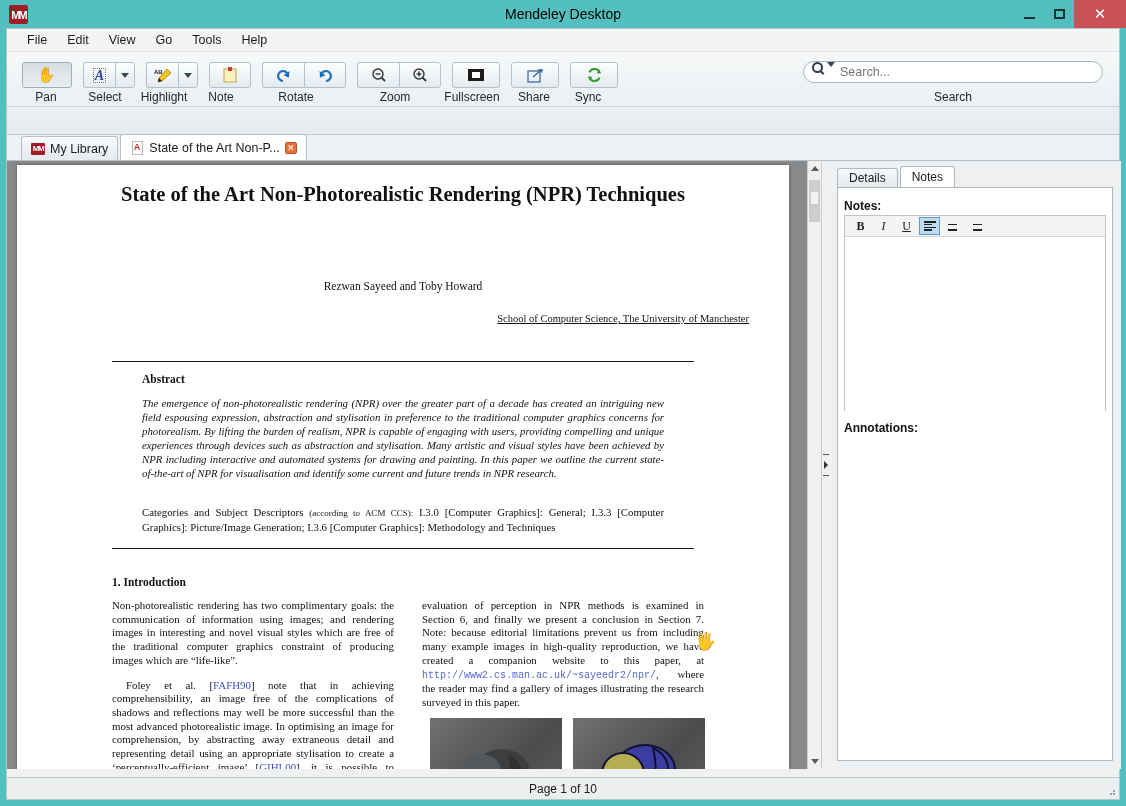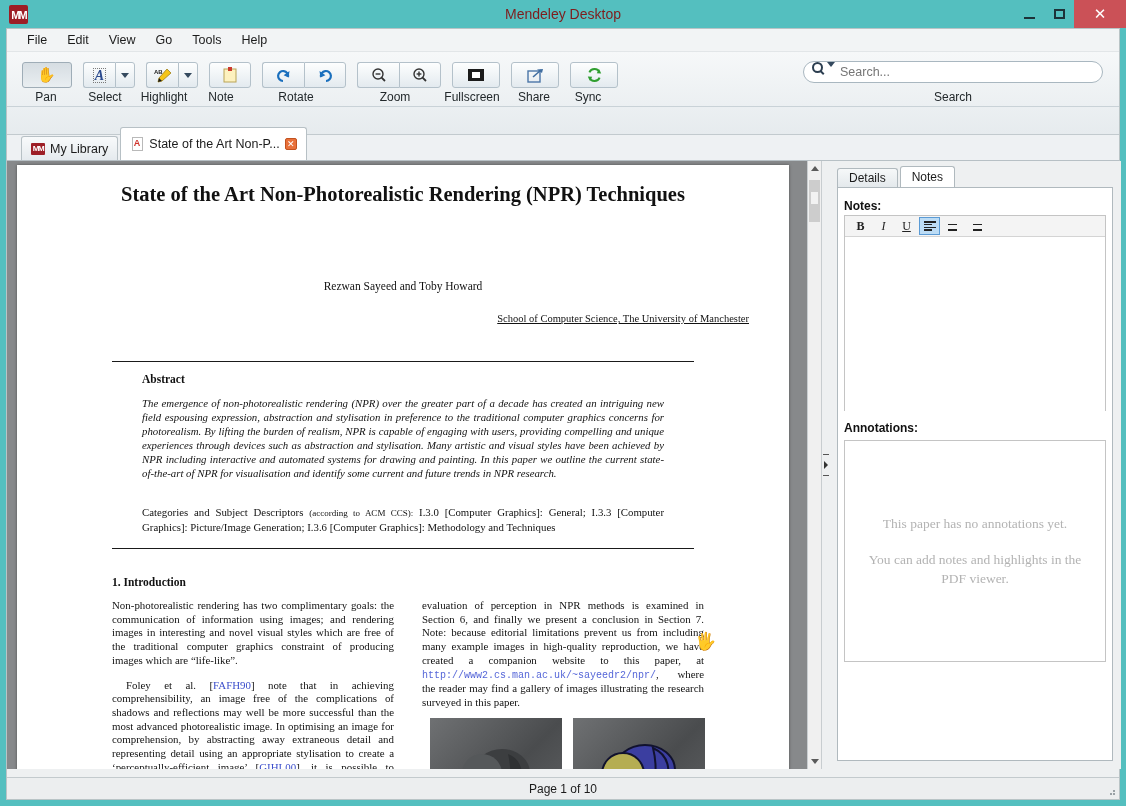--- a/index.html
+++ b/index.html
@@ -16,21 +16,21 @@
     background:#54bfbf;
   }
   .app-icon{
     position:absolute; left:9px; top:5px; width:19px; height:19px;
     background:#9d1e26; border-radius:2px;
     display:flex; align-items:center; justify-content:center;
     color:#fff; font-size:11px; font-weight:bold; letter-spacing:-2px;
   }
   .title-text{
     position:absolute; left:0; top:0; width:1126px; height:28px;
-    line-height:28px; text-align:center; font-size:14px; color:#7f1d1d;
+    line-height:28px; text-align:center; font-size:14px; color:#000000;
   }
   .win-btns{ position:absolute; right:0; top:0; height:28px; display:flex; }
   .win-btn{
     width:30px; height:28px; display:flex; align-items:center; justify-content:center;
     font-size:13px; color:#1d3238;
   }
   .win-btn.min span{ display:block; width:11px; height:2px; background:#1d3238; margin-top:7px;}
   .win-btn.max span{ display:block; width:11px; height:10px; border:2px solid #1d3238;}
   .win-btn.close{ width:52px; background:#cb5157; color:#fff; font-size:15px; }
 
@@ -102,21 +102,21 @@
     display:flex; align-items:flex-end; padding-left:14px;
   }
   .tab{
     height:24px; display:flex; align-items:center; gap:5px;
     padding:0 9px; font-size:12.5px; color:#1b1b1b;
     background:linear-gradient(#f8fafb,#e5eaee);
     border:1px solid #b7c0c5; border-bottom:none;
     border-top-left-radius:3px; border-top-right-radius:3px;
     margin-right:2px; cursor:default;
   }
-  .tab.active{ background:#fff; height:33px; }
+  .tab.active{ background:#fff; height:26px; }
   .tab-ic{ width:14px;height:14px; display:flex; align-items:center; justify-content:center;}
   .mend-ic{ width:14px;height:12px;background:#9d1e26;border-radius:1px;color:#fff;font-size:8px;
             display:flex;align-items:center;justify-content:center;letter-spacing:-1.5px;font-weight:bold;}
   .pdf-ic{ width:11px;height:14px;background:#fff;border:1px solid #b9b9b9; position:relative;}
   .pdf-ic:after{ content:'A'; position:absolute; left:1px; top:0px; font-size:9px; color:#d0342c; font-weight:bold;}
   .tab-close{
     width:12px;height:12px;background:#e8703a;border:1px solid #c2521f;border-radius:2px;
     color:#fff;font-size:9px;line-height:10px;text-align:center;cursor:default;
   }
 
@@ -530,24 +530,20 @@
                     <i></i>
                     <i></i>
                     <i></i>
                   </span>
               </div>
             </div>
             <textarea class="notes-area" style=""></textarea>
           </div>
 
           <div class="lbl annot-lbl">Annotations:</div>
-          <div class="annot-box">
-            <p>This paper has no annotations yet.</p>
-            <p>You can add notes and highlights in the PDF viewer.</p>
-          </div>
         </div>
       </div>
     </div>
 
     <div class="statusbar">
       <div class="status-text">Page 1 of 10</div>
       <div class="grip">
         <i style="left:7px;top:7px"></i>
           <i style="left:4px;top:7px"></i>
           <i style="left:7px;top:4px"></i>

